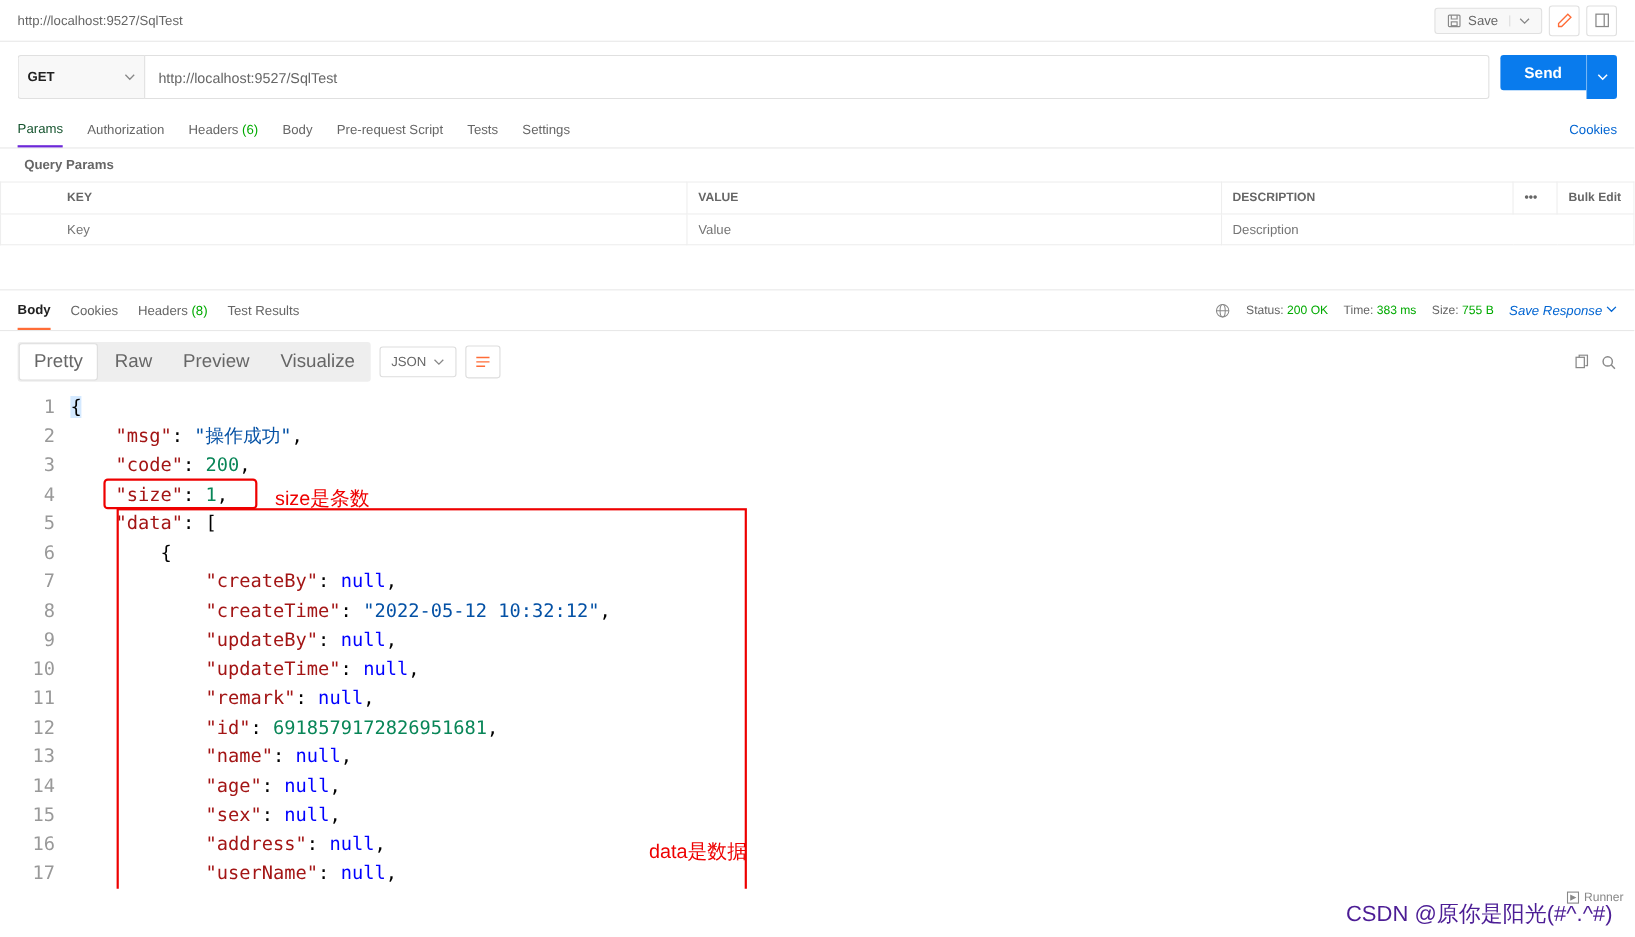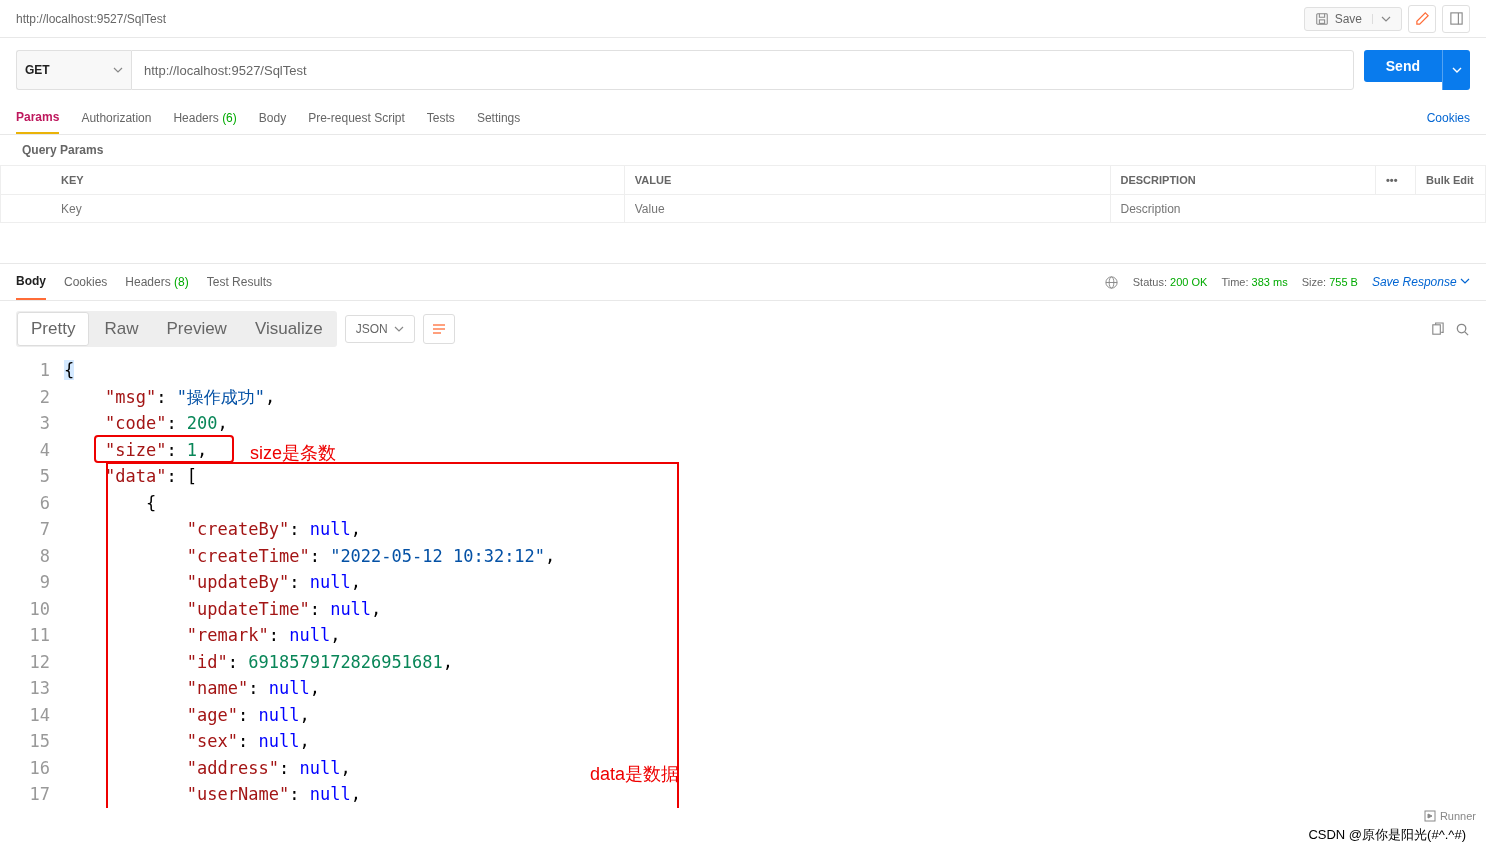--- a/index.html
+++ b/index.html
@@ -12,21 +12,21 @@
 .btn-icon.edit svg { stroke: #ff6c37; }
 .request-row { display: flex; padding: 12px 16px; gap: 0; }
 .method-select { width: 115px; height: 40px; border: 1px solid #e0e0e0; border-right: none; border-radius: 3px 0 0 3px; background: #f8f8f8; display: flex; align-items: center; padding: 0 8px; justify-content: space-between; cursor: pointer; }
 .method-select span { font-weight: 600; font-size: 12px; }
 .url-input { flex: 1; height: 40px; border: 1px solid #e0e0e0; border-radius: 0 3px 3px 0; padding: 0 12px; font-size: 13px; color: #666; }
 .send-btn-group { display: flex; margin-left: 10px; }
 .send-btn { background: #097bed; color: #fff; border: none; height: 32px; padding: 0 22px; border-radius: 3px 0 0 3px; font-size: 14px; font-weight: 600; cursor: pointer; }
 .send-chevron { background: #097bed; color: #fff; border: none; height: 40px; width: 28px; border-left: 1px solid rgba(255,255,255,0.3); border-radius: 0 3px 3px 0; cursor: pointer; display: flex; align-items: center; justify-content: center; }
 .req-tabs { display: flex; padding: 0 16px; border-bottom: 1px solid #e8e8e8; align-items: center; }
 .req-tab { padding: 8px 0; margin-right: 22px; font-size: 12px; color: #666; cursor: pointer; }
-.req-tab.active { color: #be185d; font-weight: 700; border-bottom: 2px solid #eab308; }
+.req-tab.active { color: #14532d; font-weight: 400; border-bottom: 2px solid #6d28d9; }
 .req-tab .count { color: #0a0; }
 .cookies-link { margin-left: auto; color: #0265d2; font-size: 12px; cursor: pointer; }
 .subheader { padding: 8px 22px; font-size: 12px; font-weight: 600; color: #666; }
 .params-table { width: 100%; border-collapse: collapse; border-radius: 26px; }
 .params-table th { text-align: left; font-size: 11px; font-weight: 600; color: #666; padding: 8px 10px; border: 1px solid #eee; background: #fff; }
 .params-table td { padding: 6px 10px; border: 1px solid #eee; }
 .params-table td input { border: none; width: 100%; font-size: 12px; color: #999; outline: none; }
 .params-table th.key, .params-table td.key { padding-left: 60px; }
 .th-actions { text-align: center; color: #999; }
 .bulk-edit { font-size: 12px; color: #666; white-space: nowrap; }
@@ -51,21 +51,21 @@
 .line { white-space: pre; }
 .tok-key { color: #a31515; }
 .tok-str { color: #0451a5; }
 .tok-num { color: #098658; }
 .tok-null { color: #0000ff; }
 .punct { color: #000; }
 .annot-box-1 { position: absolute; border: 2px solid #e00; border-radius: 4px; left: 30px; top: 78px; width: 140px; height: 28px; pointer-events: none; }
 .annot-text-1 { position: absolute; left: 186px; top: 83px; color: #e00; font-size: 18px; font-family: sans-serif; pointer-events: none; }
 .annot-box-2 { position: absolute; border: 2px solid #e00; left: 42px; top: 105px; width: 573px; height: 361px; pointer-events: none; }
 .annot-text-2 { position: absolute; left: 526px; top: 404px; color: #e00; font-size: 18px; font-family: sans-serif; pointer-events: none; }
-.watermark { position: absolute; right: 20px; bottom: 8px; color: #000000; font-size: 13px; }
+.watermark { position: absolute; right: 20px; bottom: 8px; color: #4c1d95; font-size: 20px; }
 .runner { position: absolute; right: 10px; bottom: 30px; color: #888; font-size: 11px; display: flex; align-items: center; gap: 4px; }
 svg { display: block; }
 </style>
 </head>
 <body>
 
 <div class="topbar">
   <span class="tab-title">http://localhost:9527/SqlTest</span>
   <div class="topbar-right">
     <button class="btn-save">

